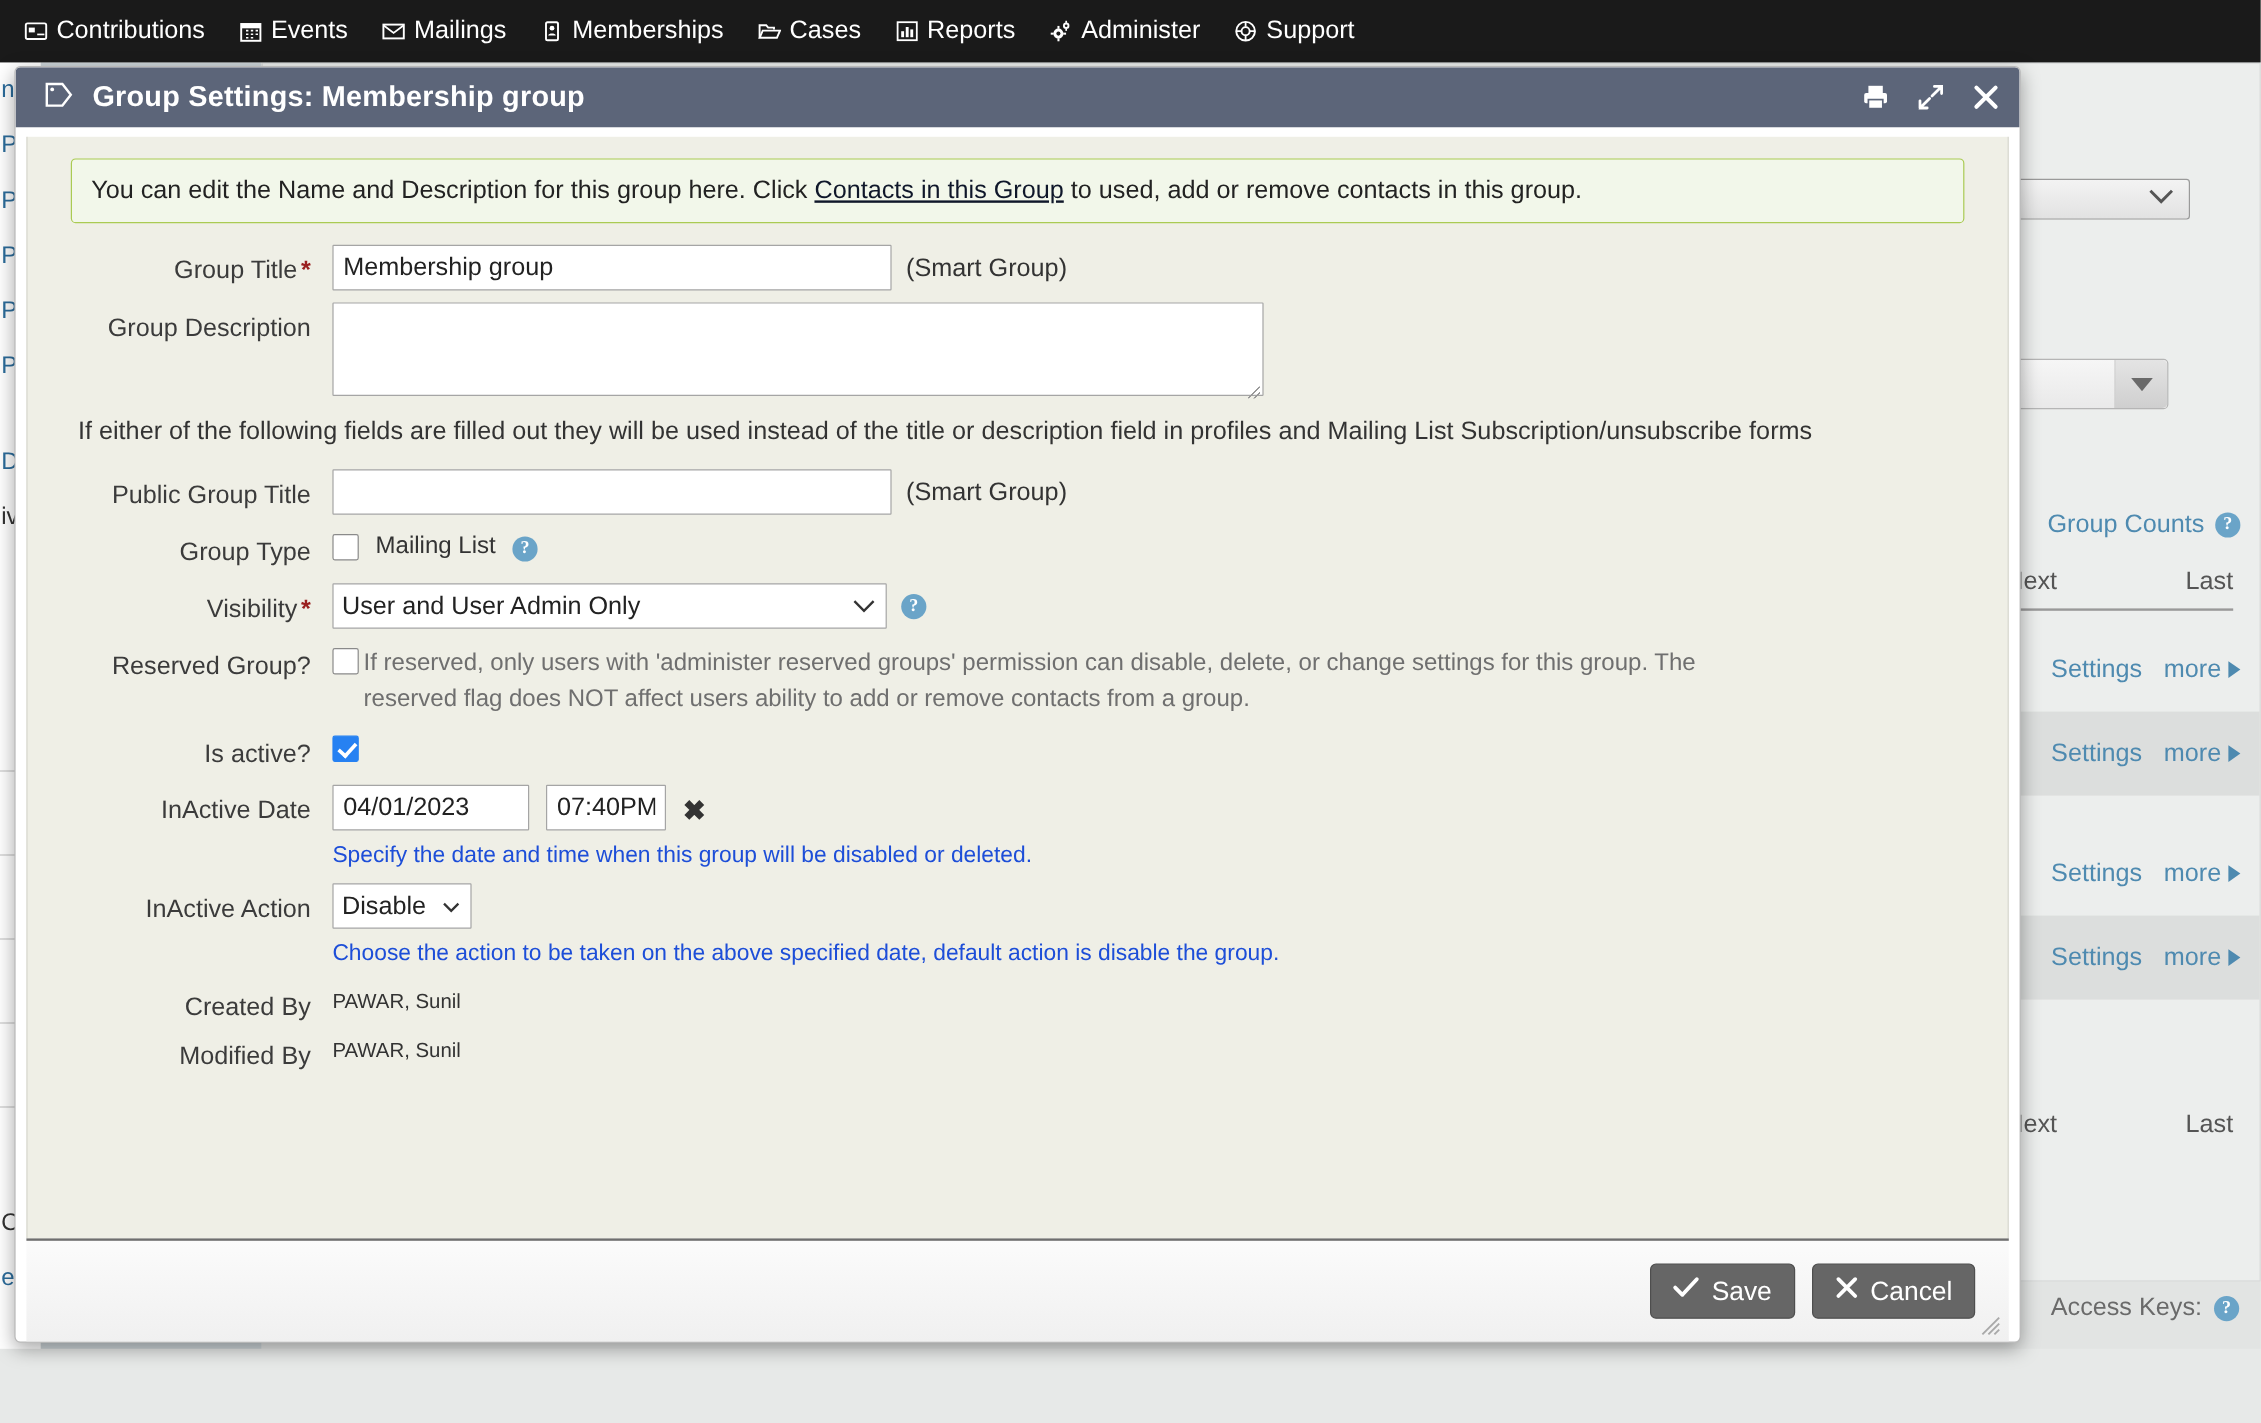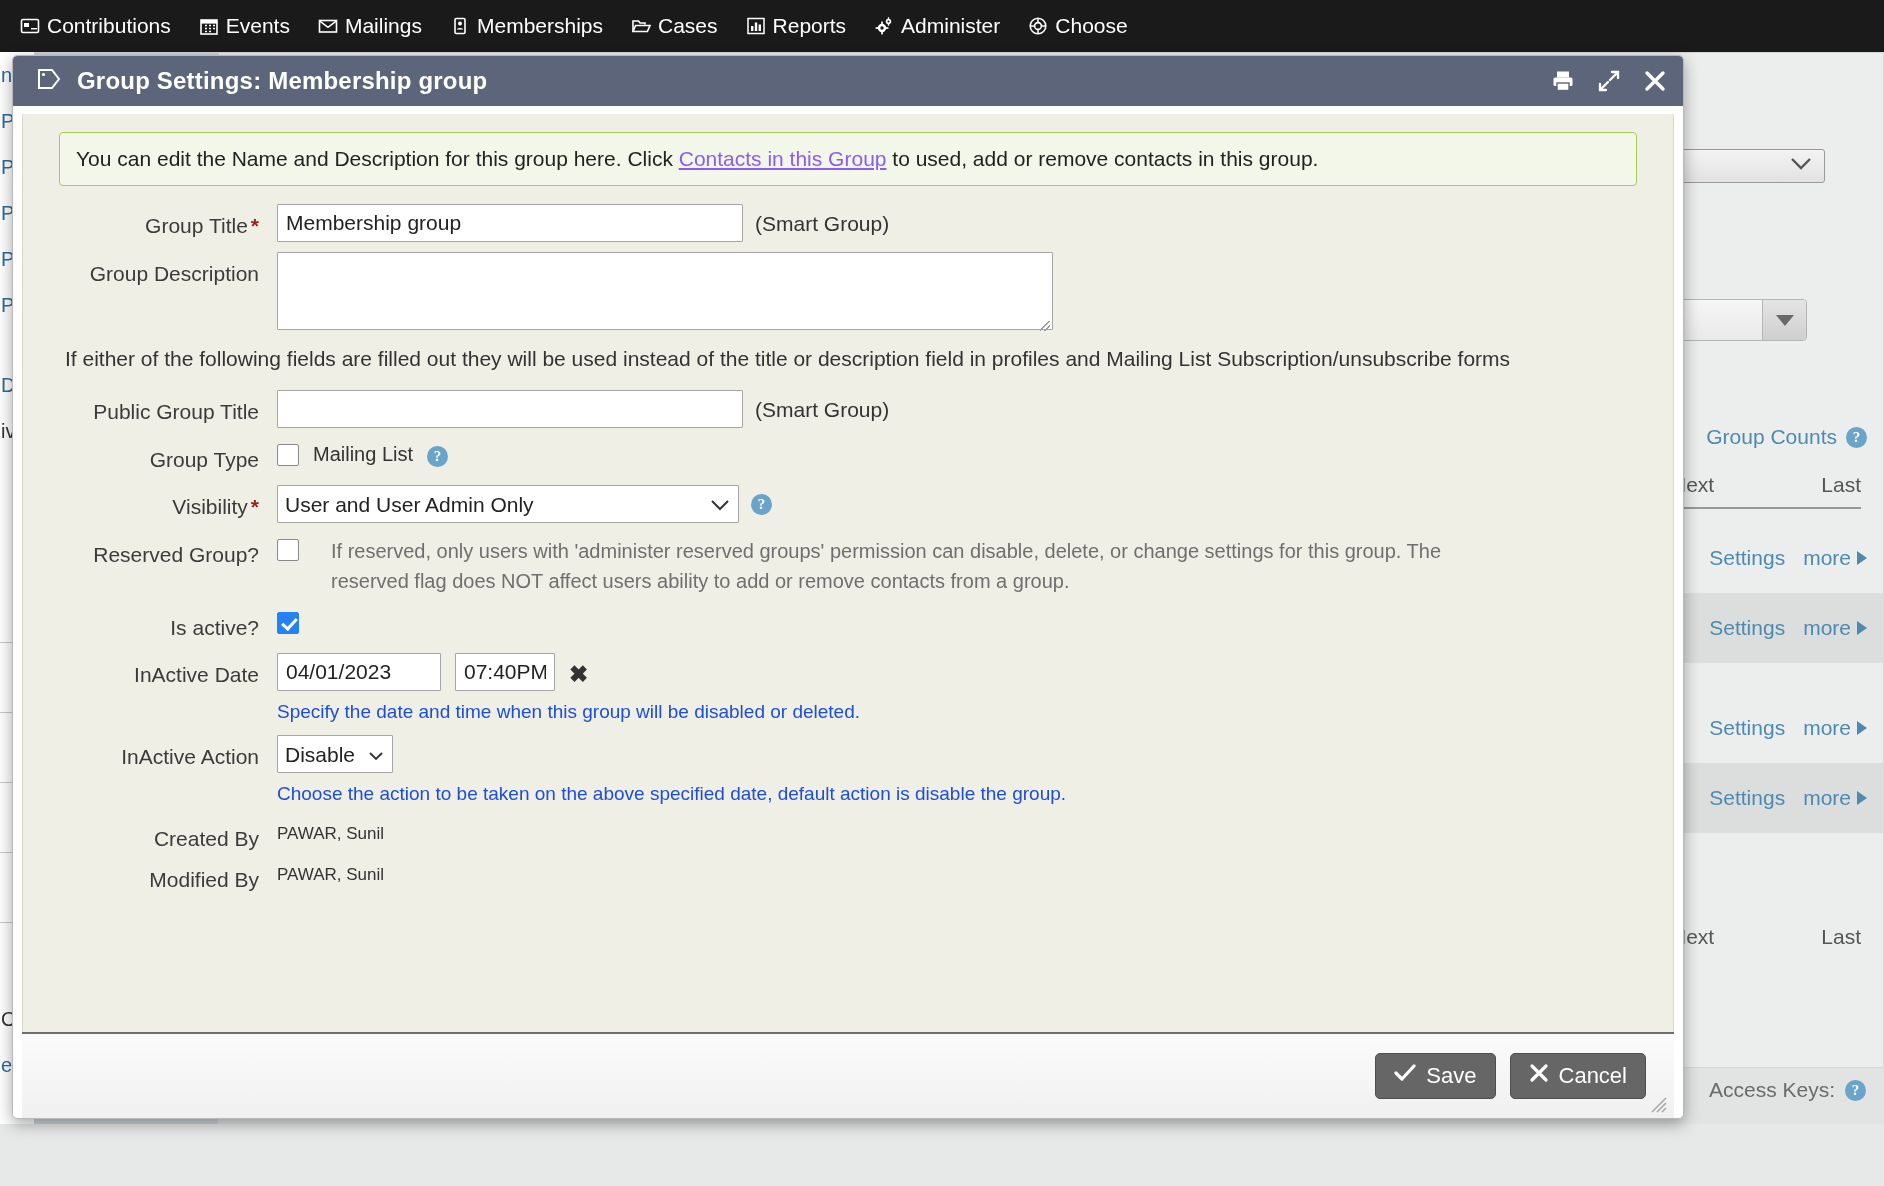--- a/index.html
+++ b/index.html
@@ -117,21 +117,21 @@
   #modal-body {
     flex:1; background:#efefe6; padding:18px 36px 0 36px; overflow:hidden;
     border-left:1px solid #d8d8d0; border-right:1px solid #d8d8d0;
     margin:8px 9px 0 9px;
   }
 
   #infobar {
     background:#f2f7ea; border:1px solid #aacb53; border-radius:4px;
     padding:14px 16px; font-size:21px; color:#222; margin-bottom:18px;
   }
-  #infobar a { color:#8b5cf6; text-decoration:underline; }
+  #infobar a { color:#0f172a; text-decoration:underline; }
 
   .frow { display:flex; align-items:flex-start; margin-bottom:10px; }
   .flabel {
     width:218px; flex:none; text-align:right; padding-right:18px;
     font-size:21px; color:#3b3b3b; padding-top:7px; line-height:30px;
   }
   .req { color:#9a2020; font-weight:bold; margin-left:3px; }
   .fctl { display:flex; align-items:flex-start; gap:12px; flex-wrap:wrap; }
 
   input.txt {
@@ -290,21 +290,21 @@
   </div>
 
   <div class="navitem">
     <span class="navicon">
       <svg width="20" height="20" viewBox="0 0 20 20">
           <circle cx="10" cy="10" r="7.8" fill="none" stroke="#fff" stroke-width="1.6"></circle>
           <circle cx="10" cy="10" r="3.4" fill="none" stroke="#fff" stroke-width="1.6"></circle>
           <path d="M10 2.2v4M10 13.4v4.4M2.2 10h4.4M13.4 10h4.4" stroke="#fff" stroke-width="1.5"></path>
         </svg>
     </span>
-    <span>Choose</span>
+    <span>Support</span>
   </div>
 </div>
 
 <div id="bgpage">
 
   <div id="bg-left-col">
     <div class="bl">nip</div>
     <div class="bl">PA</div>
     <div class="bl">PA</div>
     <div class="bl">PA</div>
@@ -488,21 +488,21 @@
                 <path d="M2 2l8 8 8-8" fill="none" stroke="#333" stroke-width="2"></path>
               </svg>
           </span>
         </span>
         <span class="helpdot" style="margin-top:9px">?</span>
       </div>
     </div>
 
     <div class="frow">
       <div class="flabel">Reserved Group?</div>
-      <div class="fctl" style="gap:32px;flex-wrap:nowrap">
+      <div class="fctl" style="gap:4px;flex-wrap:nowrap">
         <span class="cb"></span>
         <span class="reserved-text">If reserved, only users with 'administer reserved groups' permission can disable, delete, or change settings for this group. The reserved flag does NOT affect users ability to add or remove contacts from a group.</span>
       </div>
     </div>
 
     <div class="frow" style="margin-top:6px">
       <div class="flabel">Is active?</div>
       <div class="fctl">
         <span class="cb on"></span>
       </div>

